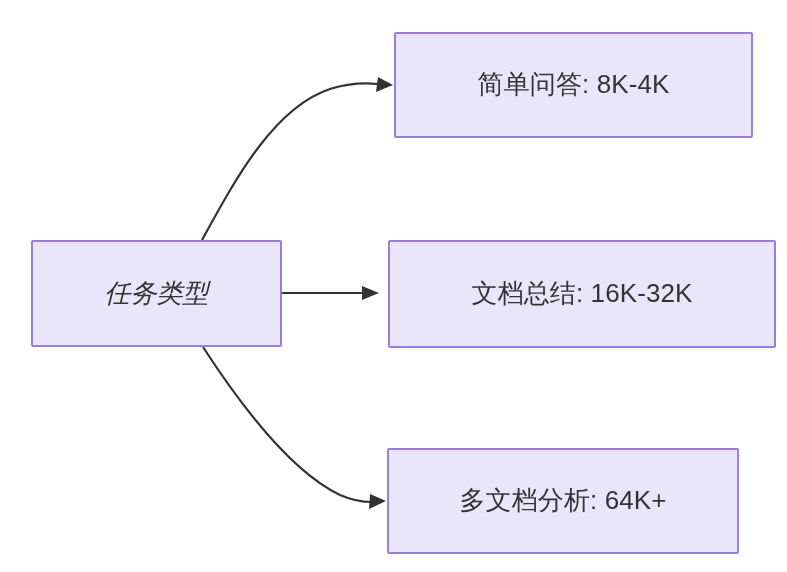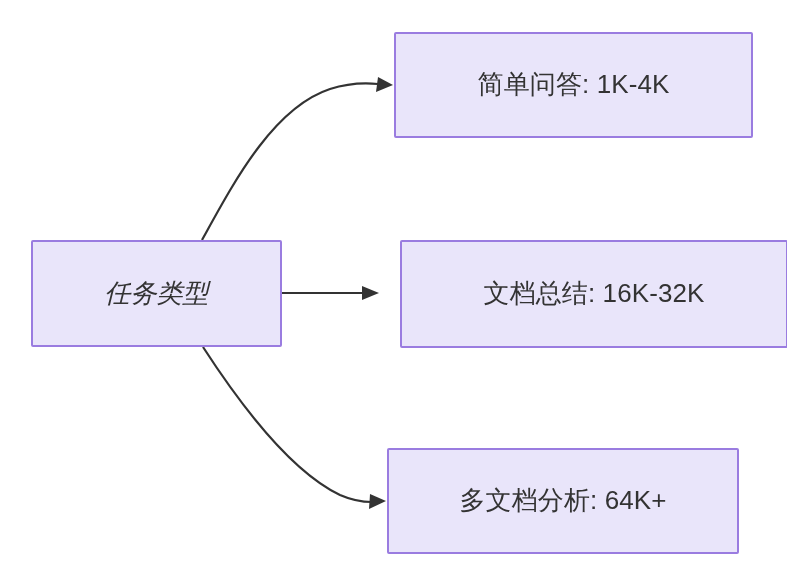--- a/index.html
+++ b/index.html
@@ -54,21 +54,21 @@
     height: 107px;
     font-style: italic;
   }
   #node-simple-qa {
     left: 394px;
     top: 32px;
     width: 359px;
     height: 106px;
   }
   #node-doc-summary {
-    left: 400px;
+    left: 388px;
     top: 240px;
     width: 388px;
     height: 108px;
   }
   #node-multidoc {
     left: 387px;
     top: 448px;
     width: 352px;
     height: 106px;
   }
@@ -104,21 +104,21 @@
       <path class="edge-path" d="M 203 347 C 238 401, 288 470, 340 495 C 356 502, 366 502, 372 502"></path>
       <polygon class="edge-arrowhead" points="386,501 369,509 370,494"></polygon>
     </g>
   </svg>
 
   <div class="node" id="node-root">
     <span class="node-label">任务类型</span>
   </div>
 
   <div class="node" id="node-simple-qa">
-    <span class="node-label">简单问答: 1K-4K</span>
+    <span class="node-label">简单问答: 8K-4K</span>
   </div>
 
   <div class="node" id="node-doc-summary">
     <span class="node-label">文档总结: 16K-32K</span>
   </div>
 
   <div class="node" id="node-multidoc">
     <span class="node-label">多文档分析: 64K+</span>
   </div>
 

